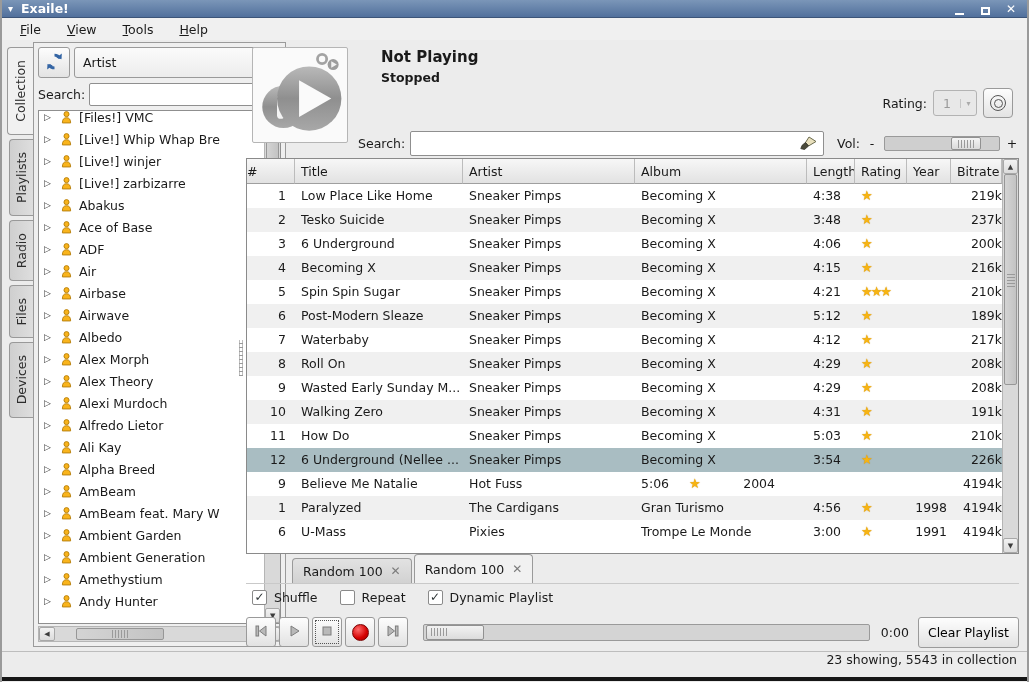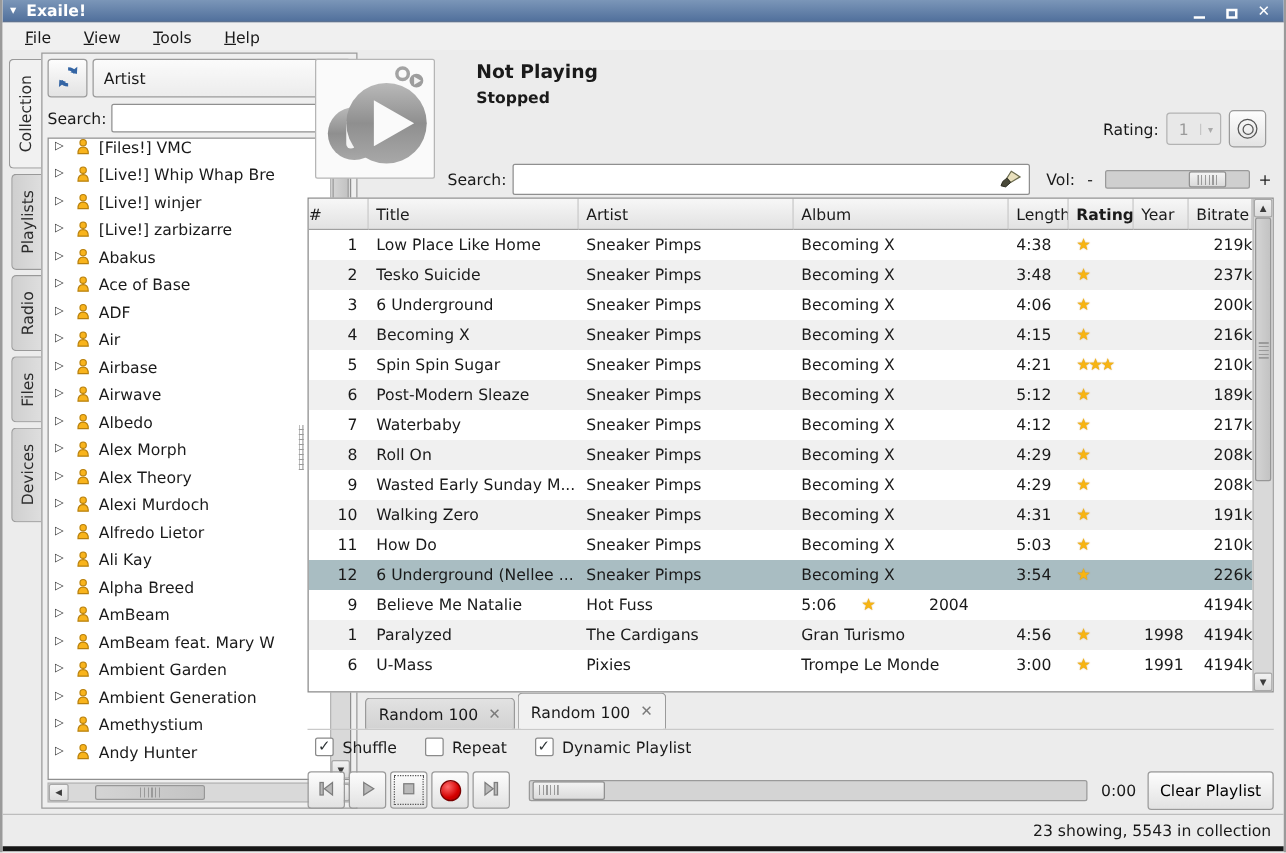--- a/index.html
+++ b/index.html
@@ -111,21 +111,21 @@
   .thead { display:flex; height:25px; flex:none; }
   .hcell { background:linear-gradient(#f7f7f7,#e2e2e2); border-right:1px solid #bcbcbc; border-bottom:1px solid #9f9f9f;
            padding-left:6px; display:flex; align-items:center; cursor:default; overflow:hidden; white-space:nowrap; }
   .tbody { flex:1; }
   .trow { display:flex; height:24px; line-height:24px; white-space:nowrap; cursor:default; }
   .trow.alt { background:#f0f0f0; }
   .trow.sel { background:#a9bdc2; }
   .tcell { overflow:hidden; padding-left:6px; }
   .c0 { width:48px; text-align:right; padding-right:9px; padding-left:0; }
   .c1 { width:168px; } .c2 { width:172px; } .c3 { width:172px; }
-  .c4 { width:48px; } .c5 { width:52px;font-weight:bold; }
+  .c4 { width:48px; } .c5 { width:52px; }
   .c6 { width:44px; text-align:right; padding-right:4px; }
   .c7 { flex:1; text-align:right; }
   .stars { color:#f7b413; text-shadow:0 0 1px #b77e0b; font-size:13px; letter-spacing:-2px; }
   .tv-scroll { position:absolute; right:0; top:0; bottom:0; width:16px; background:#d9d9d9;
                border-left:1px solid #b5b5b5; display:flex; flex-direction:column; }
 
   
   .tabsrow { height:30px; display:flex; align-items:flex-end; border-bottom:1px solid #c9c9c9;padding-left:46px; }
   .ptab { height:25px; display:flex; align-items:center; gap:8px; padding:0 10px;
           border:1px solid #9a9a9a; border-bottom:none; border-radius:4px 4px 0 0;
@@ -146,21 +146,21 @@
                 background:radial-gradient(circle at 35% 30%, #ff6b6b, #d40000 60%, #a10000); }
   .seek { flex:1; height:17px; margin:0 8px 0 12px; background:#d4d4d4; border:1px solid #9a9a9a;
           border-radius:2px; position:relative; }
   .seek-thumb { position:absolute; left:2px; top:0; bottom:0; width:58px; background:linear-gradient(#f2f2f2,#dcdcdc);
                 border:1px solid #919191; border-radius:2px; display:flex; align-items:center; padding-left:4px; }
   .time { margin-right:6px; }
   .clear-btn { height:31px; padding:0 9px; border:1px solid #9a9a9a; border-radius:3px;
                background:linear-gradient(#fdfdfd,#e2e2e2); font:inherit; }
 
   
-  .statusbar { height:26px; border-top:1px solid #bdbdbd; display:flex; align-items:center;
+  .statusbar { height:26px; border-top:1px solid #bdbdbd; display:flex; align-items:flex-start;
                justify-content:flex-end; padding-right:10px; }
   .bottomedge { height:4px; background:#161616; }
 </style>
 </head>
 <body>
 
 <div class="window">
 
   <div class="titlebar">
     <span class="tb-arrow">▾</span>

